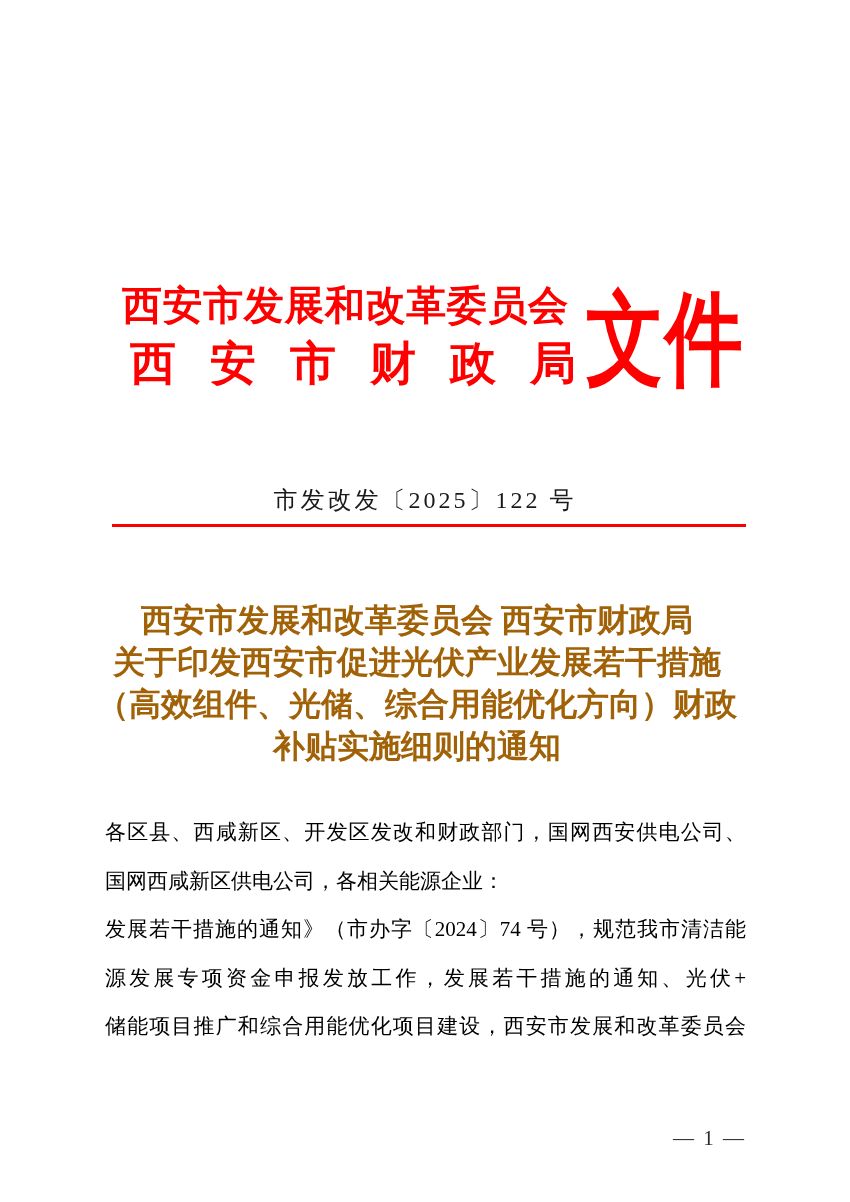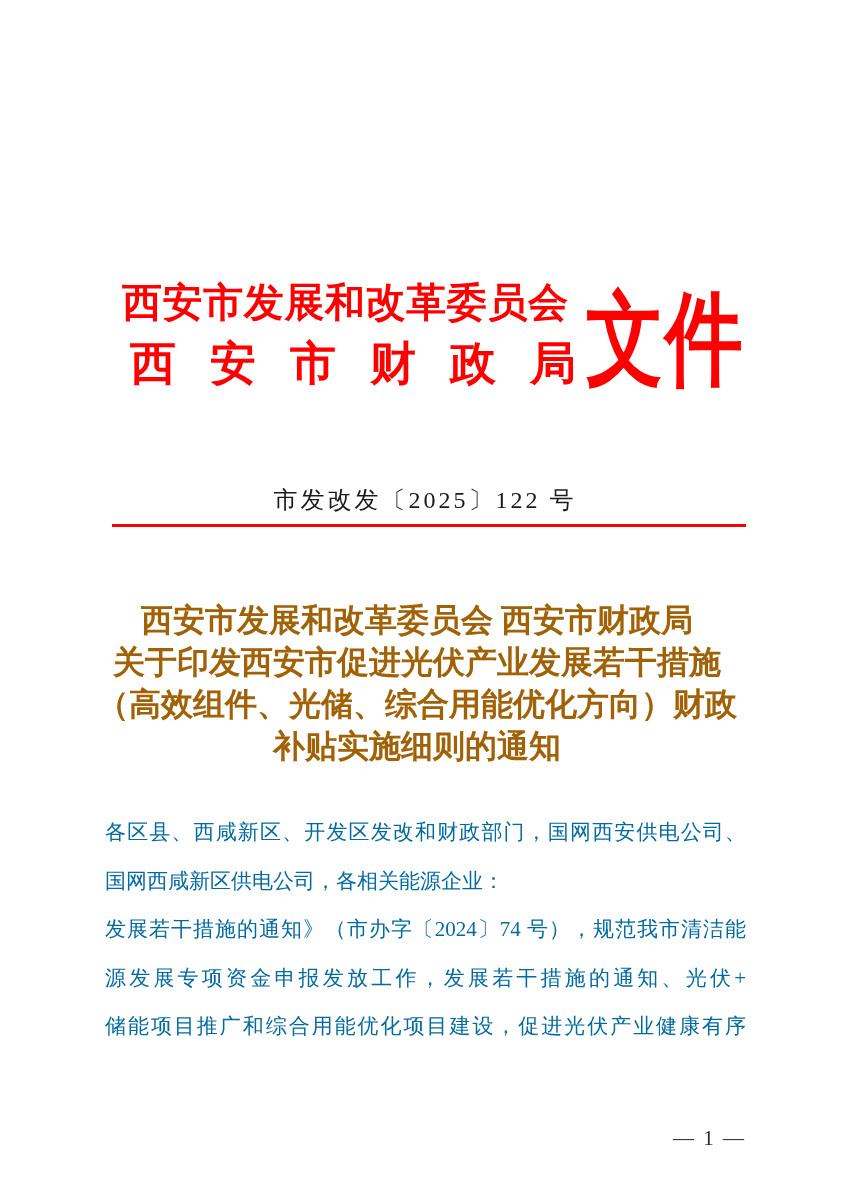--- a/index.html
+++ b/index.html
@@ -10,21 +10,21 @@
     overflow:hidden;
     font-family:"Liberation Serif","DejaVu Serif",serif;
     color:#1a1a1a;
   }
   
   .org-line1{
     position:absolute;left:122px;top:282px;
     width:446px;
     font-size:40px;font-weight:bold;color:#fe0000;
     line-height:48px;white-space:nowrap;
-    text-align:justify;text-align-last:justify;font-family:Liberation Mono, monospace;
+    text-align:justify;text-align-last:justify;
   }
   .org-line2{
     position:absolute;left:122px;top:336px;
     width:446px;
     font-size:46px;font-weight:bold;color:#fe0000;
     line-height:56px;
     text-align:justify;text-align-last:justify;
     white-space:nowrap;
     margin-left:8px;
   }
@@ -46,21 +46,21 @@
   }
   
   .title{
     position:absolute;left:97px;top:599px;width:640px;
     font-size:32px;font-weight:bold;color:#a16207;
     line-height:42px;text-align:center;
   }
   
   .body-text{
     position:absolute;left:105px;top:808px;width:641px;
-    font-size:21px;color:#0369a1;
+    font-size:21px;color:#000000;
   }
   .body-text .line{
     line-height:48.5px;height:48.5px;
     text-align:justify;text-align-last:justify;
     overflow:hidden;
   }
   .body-text .line.short{
     text-align:center;text-align-last:left;
   }
   .body-text .line.indent{
@@ -93,18 +93,18 @@
     <div>关于印发西安市促进光伏产业发展若干措施</div>
     <div>（高效组件、光储、综合用能优化方向）财政</div>
     <div>补贴实施细则的通知</div>
   </div>
 
   <div class="body-text">
     <div class="line">各区县、西咸新区、开发区发改和财政部门，国网西安供电公司、</div>
     <div class="line short">国网西咸新区供电公司，各相关能源企业：</div>
     <div class="line">发展若干措施的通知》（市办字〔2024〕74 号），规范我市清洁能</div>
     <div class="line">源发展专项资金申报发放工作，发展若干措施的通知、光伏+</div>
-    <div class="line">储能项目推广和综合用能优化项目建设，促进光伏产业健康有序</div>
+    <div class="line">储能项目推广和综合用能优化项目建设，西安市发展和改革委员会</div>
   </div>
 
   <div class="page-num">— 1 —</div>
 
 </div>
 
 </body></html>

